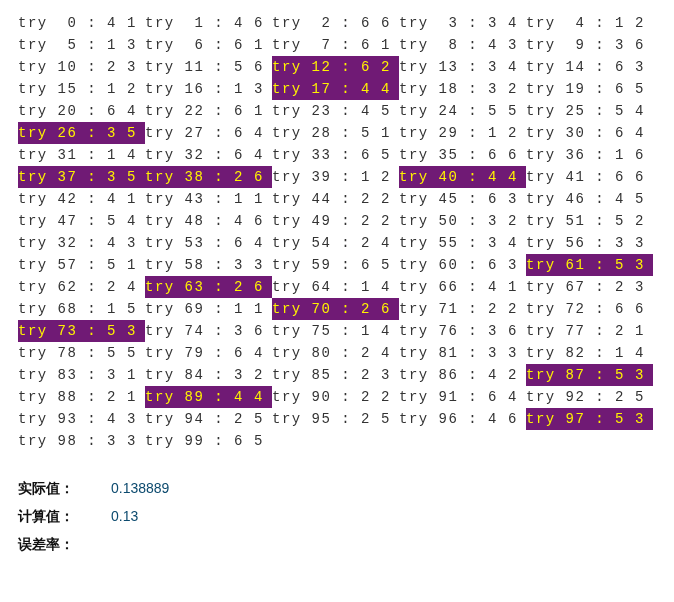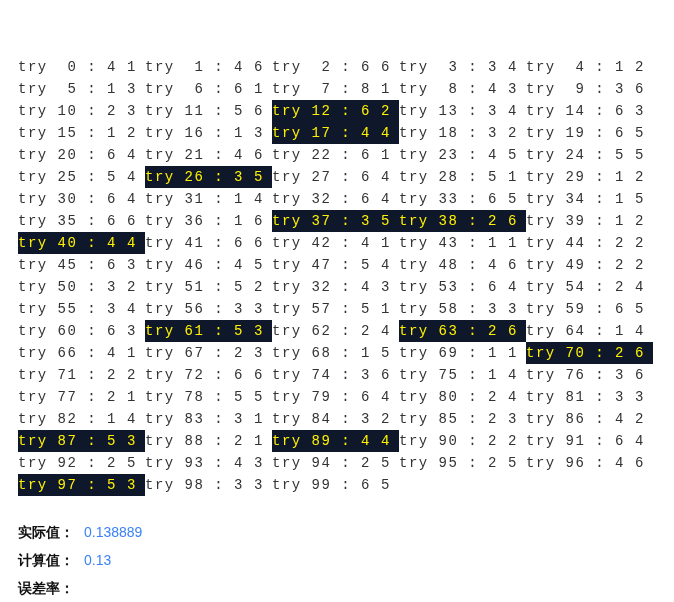--- a/index.html
+++ b/index.html
@@ -10,89 +10,87 @@
       padding: 12px 18px;
       width: 674px;
       color: #333;
     }
     .try-grid {
       display: flex;
       flex-wrap: wrap;
       line-height: 22px;
       letter-spacing: 1.5px;
       margin-bottom: 22px;
-      margin-top: 44px;
     }
     .try-item {
       width: 127px;
       white-space: pre;
       color: #333;
     }
     .try-item.hl {
-      background: #0f172a;
+      background: #701a75;
       color: #fff200;
     }
     .stats {
       font-family: "Microsoft YaHei", Arial, sans-serif;
       font-size: 14px;
       line-height: 28px;
     }
     .stats-row {
       display: flex;
       align-items: flex-start;
+      gap: 27px;
     }
     .stats-label {
       font-weight: bold;
       color: #111;
       min-width: 56px;
     }
     .stats-value {
-      color: #3b82f6;
+      color: #0c4a6e;
       margin-left: 10px;
     }
   </style>
 </head>
 <body>
 
 <div class="try-grid" id="grid">
     <span class="try-item">try  0 : 4 1</span>
     <span class="try-item">try  1 : 4 6</span>
     <span class="try-item">try  2 : 6 6</span>
     <span class="try-item">try  3 : 3 4</span>
     <span class="try-item">try  4 : 1 2</span>
     <span class="try-item">try  5 : 1 3</span>
     <span class="try-item">try  6 : 6 1</span>
-    <span class="try-item">try  7 : 8 1</span>
+    <span class="try-item">try  7 : 6 1</span>
     <span class="try-item">try  8 : 4 3</span>
     <span class="try-item">try  9 : 3 6</span>
     <span class="try-item">try 10 : 2 3</span>
     <span class="try-item">try 11 : 5 6</span>
     <span class="try-item hl">try 12 : 6 2</span>
     <span class="try-item">try 13 : 3 4</span>
     <span class="try-item">try 14 : 6 3</span>
     <span class="try-item">try 15 : 1 2</span>
     <span class="try-item">try 16 : 1 3</span>
     <span class="try-item hl">try 17 : 4 4</span>
     <span class="try-item">try 18 : 3 2</span>
     <span class="try-item">try 19 : 6 5</span>
     <span class="try-item">try 20 : 6 4</span>
-    <span class="try-item">try 21 : 4 6</span>
     <span class="try-item">try 22 : 6 1</span>
     <span class="try-item">try 23 : 4 5</span>
     <span class="try-item">try 24 : 5 5</span>
     <span class="try-item">try 25 : 5 4</span>
     <span class="try-item hl">try 26 : 3 5</span>
     <span class="try-item">try 27 : 6 4</span>
     <span class="try-item">try 28 : 5 1</span>
     <span class="try-item">try 29 : 1 2</span>
     <span class="try-item">try 30 : 6 4</span>
     <span class="try-item">try 31 : 1 4</span>
     <span class="try-item">try 32 : 6 4</span>
     <span class="try-item">try 33 : 6 5</span>
-    <span class="try-item">try 34 : 1 5</span>
     <span class="try-item">try 35 : 6 6</span>
     <span class="try-item">try 36 : 1 6</span>
     <span class="try-item hl">try 37 : 3 5</span>
     <span class="try-item hl">try 38 : 2 6</span>
     <span class="try-item">try 39 : 1 2</span>
     <span class="try-item hl">try 40 : 4 4</span>
     <span class="try-item">try 41 : 6 6</span>
     <span class="try-item">try 42 : 4 1</span>
     <span class="try-item">try 43 : 1 1</span>
     <span class="try-item">try 44 : 2 2</span>
@@ -116,20 +114,21 @@
     <span class="try-item">try 62 : 2 4</span>
     <span class="try-item hl">try 63 : 2 6</span>
     <span class="try-item">try 64 : 1 4</span>
     <span class="try-item">try 66 : 4 1</span>
     <span class="try-item">try 67 : 2 3</span>
     <span class="try-item">try 68 : 1 5</span>
     <span class="try-item">try 69 : 1 1</span>
     <span class="try-item hl">try 70 : 2 6</span>
     <span class="try-item">try 71 : 2 2</span>
     <span class="try-item">try 72 : 6 6</span>
+    <span class="try-item hl">try 73 : 5 3</span>
     <span class="try-item">try 74 : 3 6</span>
     <span class="try-item">try 75 : 1 4</span>
     <span class="try-item">try 76 : 3 6</span>
     <span class="try-item">try 77 : 2 1</span>
     <span class="try-item">try 78 : 5 5</span>
     <span class="try-item">try 79 : 6 4</span>
     <span class="try-item">try 80 : 2 4</span>
     <span class="try-item">try 81 : 3 3</span>
     <span class="try-item">try 82 : 1 4</span>
     <span class="try-item">try 83 : 3 1</span>

